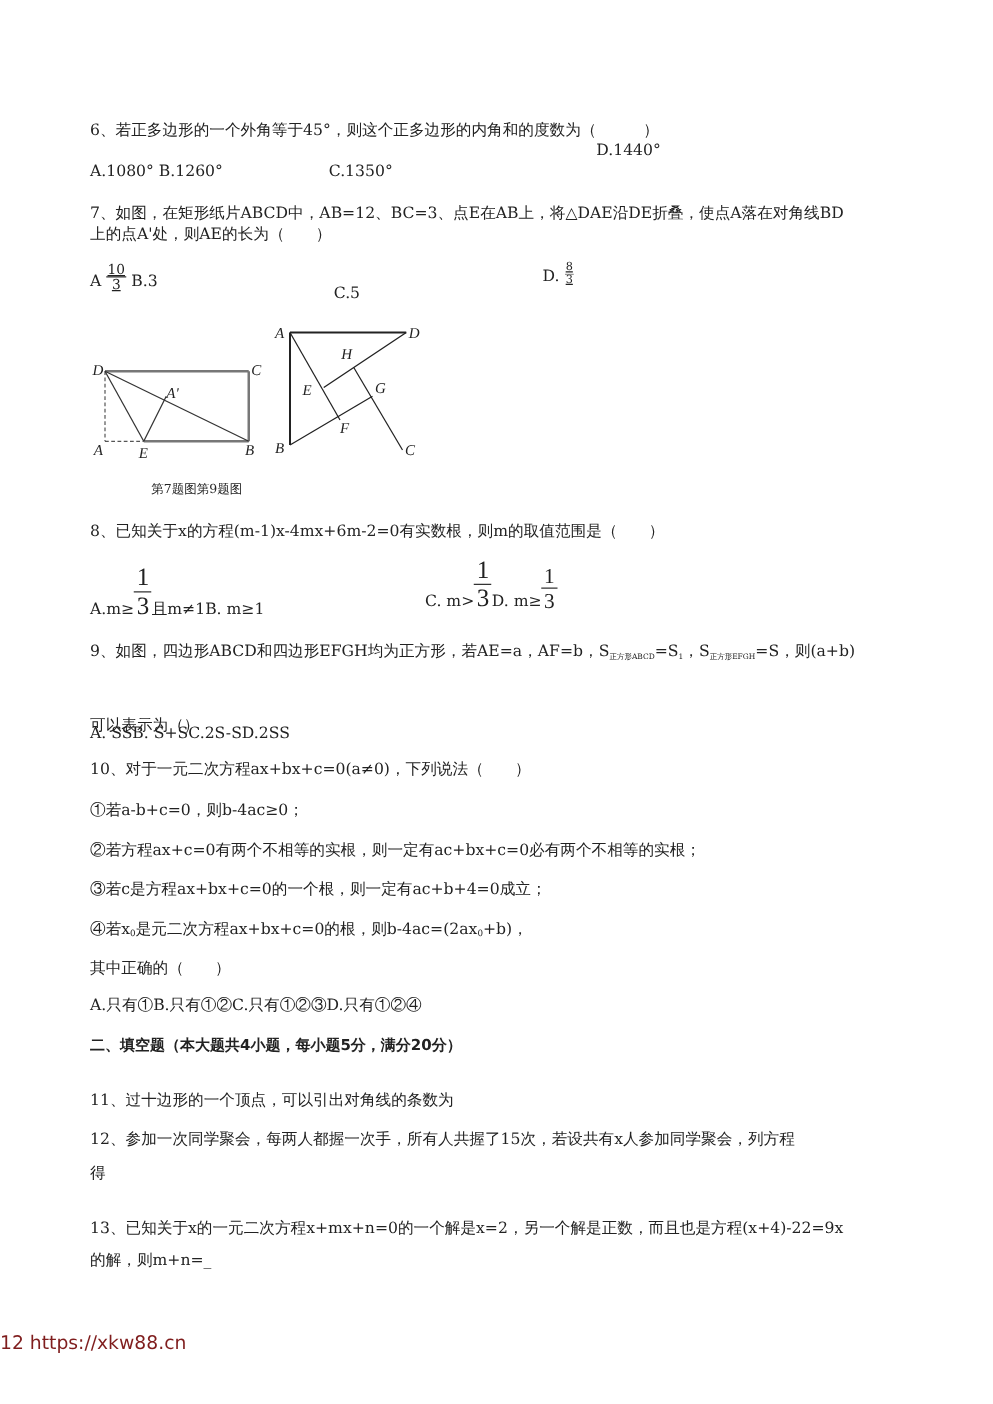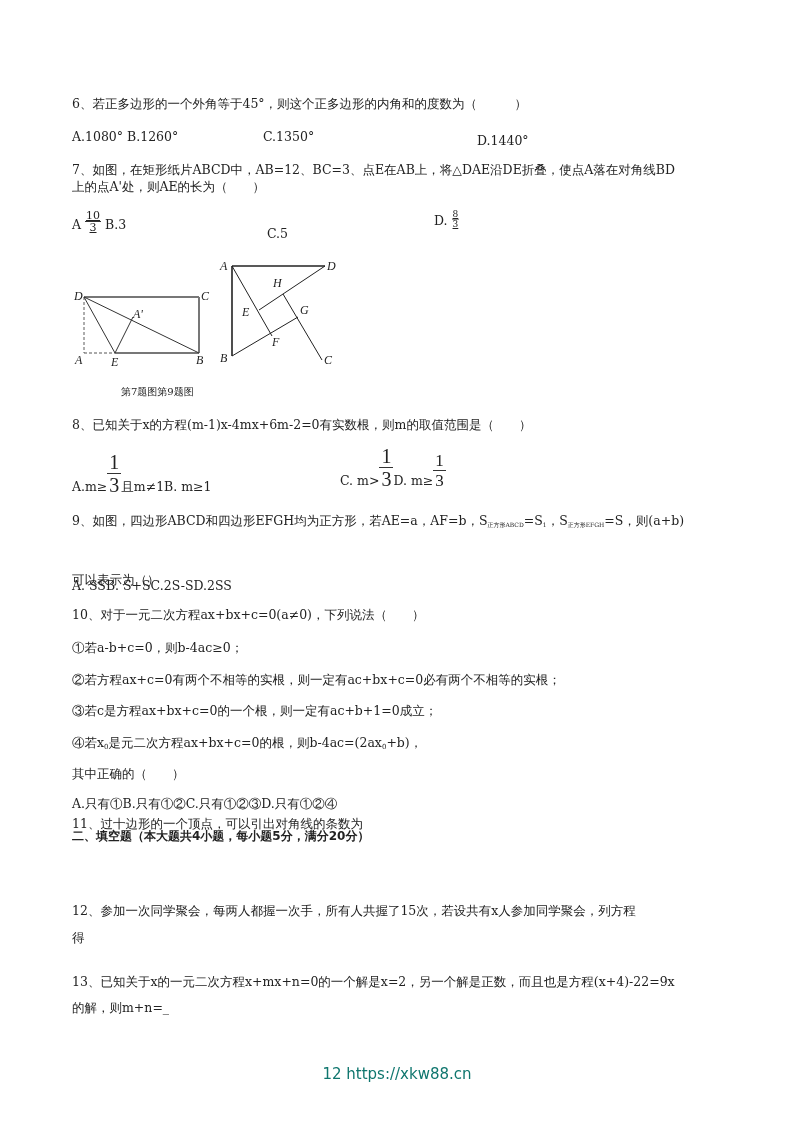--- a/index.html
+++ b/index.html
@@ -8,32 +8,32 @@
   .line { position:absolute; left:72px; font-size:12.5px; white-space:nowrap; line-height:16px; }
   .bold { font-weight:bold; font-family:"DejaVu Sans", "Liberation Sans", sans-serif; }
   .frac { display:inline-block; text-align:center; vertical-align:middle; line-height:1; font-size:11px;text-decoration:underline; }
   .frac .num { display:block; border-bottom:1px solid #333; padding:0 1px; }
   .frac .den { display:block; }
   .bigfrac { display:inline-block; text-align:center; vertical-align:bottom; line-height:1;
              font-family:"Liberation Serif", serif; font-size:20px; }
   .bigfrac .num { display:block; border-bottom:1px solid #333; padding:0 2px 1px; }
   .bigfrac .den { display:block; padding-top:1px; }
   .sub { font-size:6px; vertical-align:-2px; }
-  .footer { position:absolute; top:1065px; left:0; width:794px; text-align:center;
-            font-family:"DejaVu Sans","Liberation Sans",sans-serif; font-size:15px; color:#0f766e; }
+  .footer { position:absolute; top:1065px; left:0; width:794px; text-align:left;
+            font-family:"DejaVu Sans","Liberation Sans",sans-serif; font-size:15px; color:#7f1d1d; }
   svg { position:absolute; left:0; top:0; }
   .lbl { font-family:"Liberation Serif", serif; font-style:italic; font-size:12px; fill:#222; }
 </style>
 </head>
 <body>
 
 <div class="line" style="top:96px">6、若正多边形的一个外角等于45°，则这个正多边形的内角和的度数为（　　　）</div>
 <div class="line" style="top:129px">A.1080° B.1260°</div>
 <div class="line" style="top:129px; left:263px">C.1350°</div>
-<div class="line" style="top:133px; left:477px">D.1440°</div>
+<div class="line" style="top:112px; left:477px">D.1440°</div>
 
 <div class="line" style="top:162px">7、如图，在矩形纸片ABCD中，AB=12、BC=3、点E在AB上，将△DAE沿DE折叠，使点A落在对角线BD</div>
 <div class="line" style="top:179px">上的点A'处，则AE的长为（　　）</div>
 <div class="line" style="top:210px; height:34px">
   <span style="vertical-align:bottom">A</span>
   <span class="frac" style="vertical-align:bottom; font-size:11px">
     <span class="num">10</span>
     <span class="den">3</span>
   </span>
   <span style="vertical-align:bottom">B.3</span>
@@ -95,30 +95,30 @@
 
 <div class="line" style="top:513px">
   <span>9、如图，四边形ABCD和四边形EFGH均为正方形，若AE=a，AF=b，S</span><span class="sub">正方形ABCD</span><span>=S</span><span class="sub">1</span><span>，S</span><span class="sub">正方形EFGH</span><span>=S，则(a+b)</span>
 </div>
 <div class="line" style="top:572px">可以表示为（）</div>
 <div class="line" style="top:578px">A. SSB. S+SC.2S-SD.2SS</div>
 
 <div class="line" style="top:607px">10、对于一元二次方程ax+bx+c=0(a≠0)，下列说法（　　）</div>
 <div class="line" style="top:640px">①若a-b+c=0，则b-4ac≥0；</div>
 <div class="line" style="top:672px">②若方程ax+c=0有两个不相等的实根，则一定有ac+bx+c=0必有两个不相等的实根；</div>
-<div class="line" style="top:703px">③若c是方程ax+bx+c=0的一个根，则一定有ac+b+1=0成立；</div>
+<div class="line" style="top:703px">③若c是方程ax+bx+c=0的一个根，则一定有ac+b+4=0成立；</div>
 <div class="line" style="top:735px">
   <span>④若x</span><span class="sub" style="font-size:7px">0</span><span>是元二次方程ax+bx+c=0的根，则b-4ac=(2ax</span><span class="sub" style="font-size:7px">0</span><span>+b)，</span>
 </div>
 <div class="line" style="top:766px">其中正确的（　　）</div>
 <div class="line" style="top:796px">A.只有①B.只有①②C.只有①②③D.只有①②④</div>
 
 <div class="line bold" style="top:828px; font-size:12px">二、填空题（本大题共4小题，每小题5分，满分20分）</div>
 
-<div class="line" style="top:816px">11、过十边形的一个顶点，可以引出对角线的条数为</div>
+<div class="line" style="top:872px">11、过十边形的一个顶点，可以引出对角线的条数为</div>
 
 <div class="line" style="top:903px">12、参加一次同学聚会，每两人都握一次手，所有人共握了15次，若设共有x人参加同学聚会，列方程</div>
 <div class="line" style="top:930px">得</div>
 
 <div class="line" style="top:974px">13、已知关于x的一元二次方程x+mx+n=0的一个解是x=2，另一个解是正数，而且也是方程(x+4)-22=9x</div>
 <div class="line" style="top:1000px">的解，则m+n=_</div>
 
 <div class="footer">12 https://xkw88.cn</div>
 
 </body></html>

